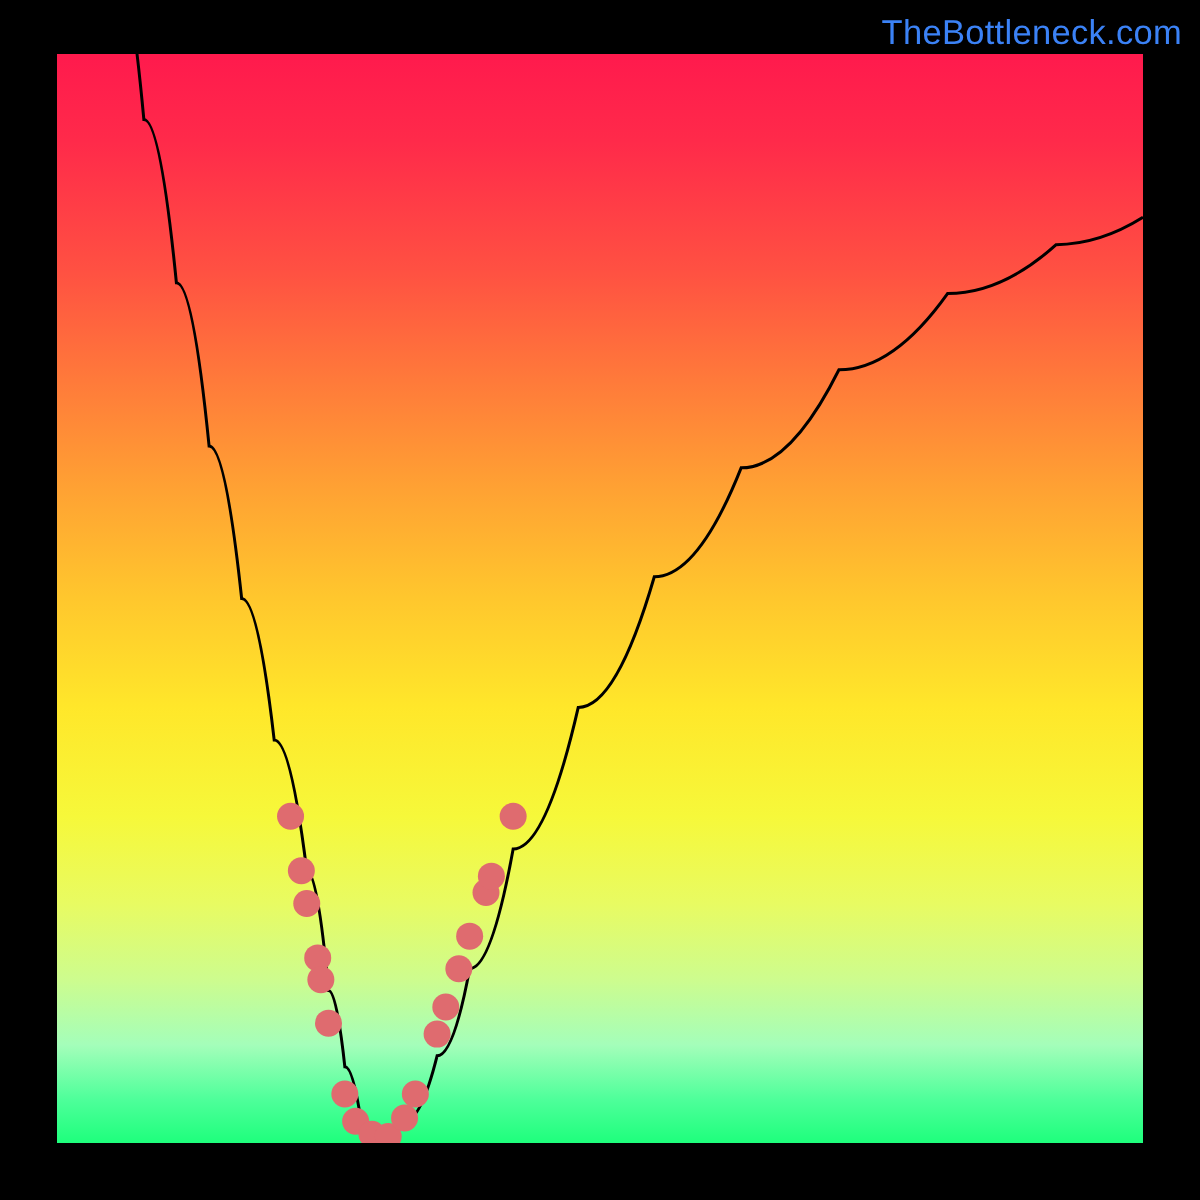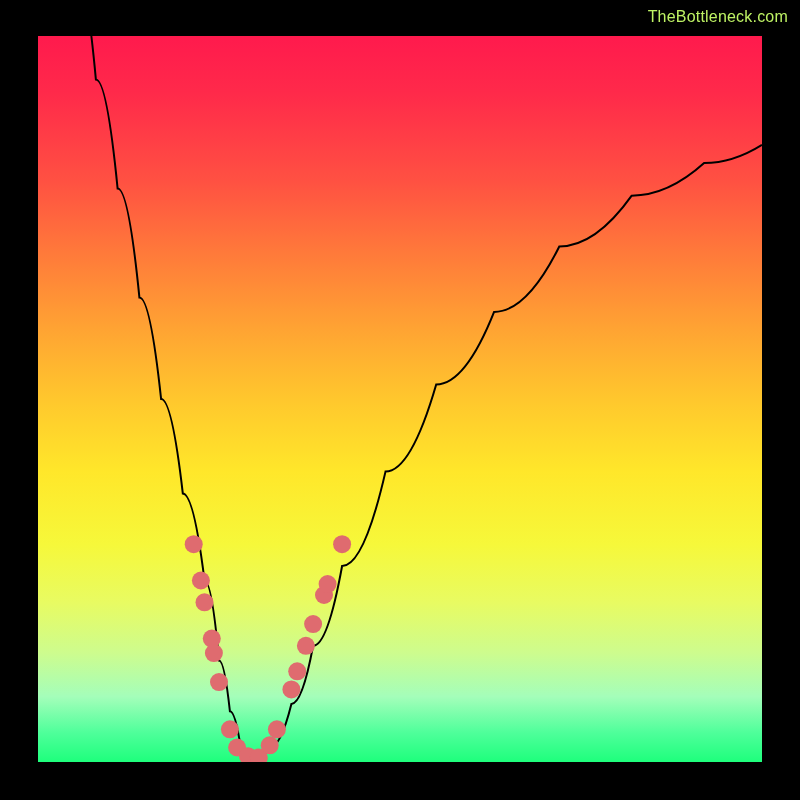--- a/index.html
+++ b/index.html
@@ -42,22 +42,22 @@
   .curve {
     position: absolute;
     inset: 0;
     width: 724px;
     height: 726px;
   }
   .watermark {
     position: absolute;
     top: 8px;
     right: 12px;
-    color: #bef264;
-    font-size: 16px;
+    color: #3b82f6;
+    font-size: 23px;
     letter-spacing: 0.2px;
     font-weight: 500;
     user-select: none;
   }
 </style>
 </head>
 <body>
 
 <div class="frame">
   <div class="gradient"></div>

